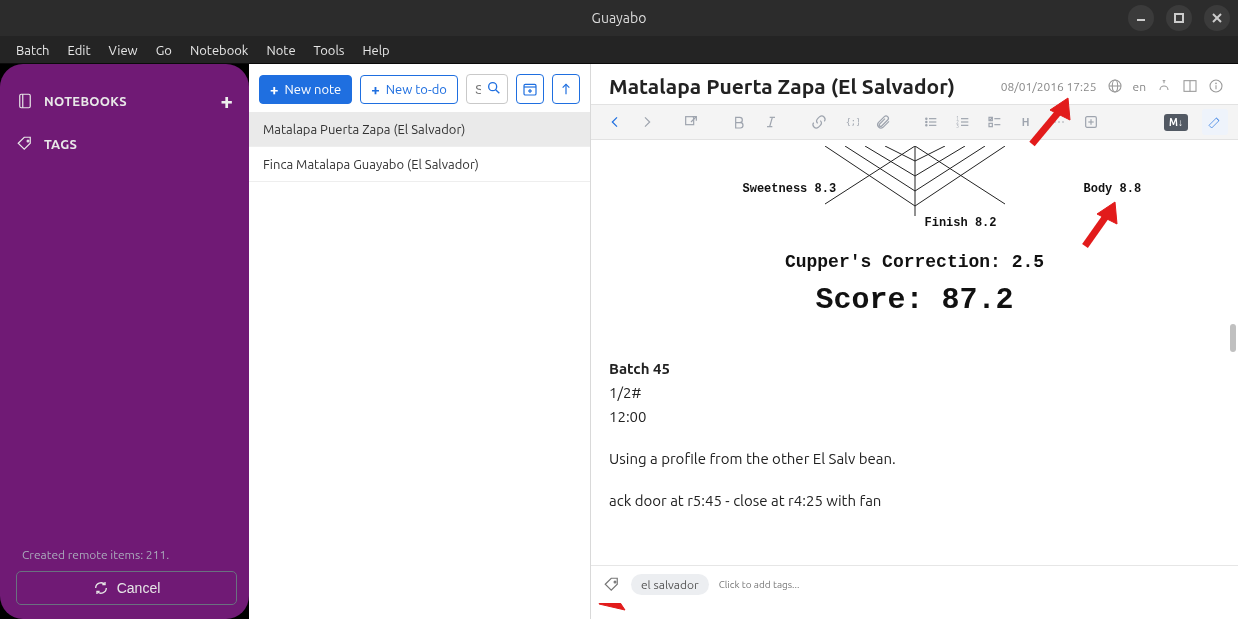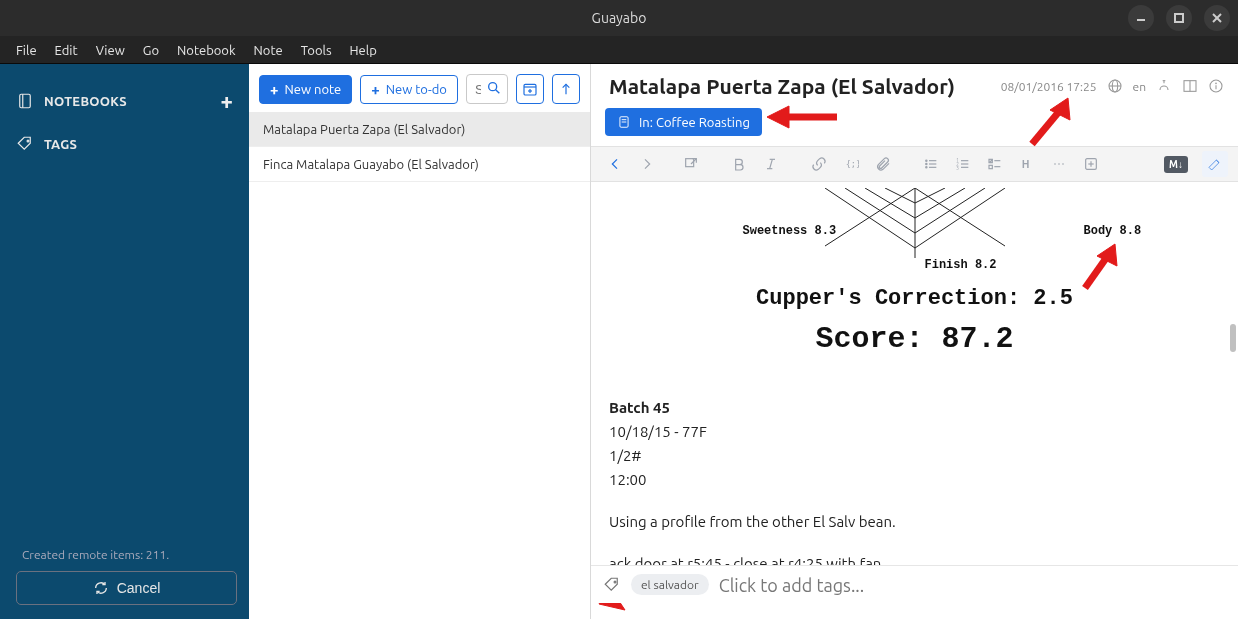--- a/index.html
+++ b/index.html
@@ -9,21 +9,21 @@
   .titlebar .title { font-size: 14px; }
   .titlebar .tb-right { position: absolute; right: 8px; top: 5px; display: flex; gap: 12px; }
   .tb-btn { width: 26px; height: 26px; border-radius: 50%; background: #3b3b3b; display: flex; align-items: center; justify-content: center; color: #ccc; font-size: 12px; cursor: pointer; }
   .tb-btn svg { width: 12px; height: 12px; stroke: #ccc; fill: none; stroke-width: 2; }
   
   .menubar { height: 28px; background: #242424; display: flex; align-items: center; padding: 0 8px; gap: 2px; border-bottom: 1px solid #0a0a0a; }
   .menubar .mi { color: #e6e6e6; font-size: 13px; padding: 4px 8px; border-radius: 3px; cursor: pointer; }
   
   .main { display: flex; height: calc(619px - 36px - 28px); }
   
-  .sidebar { width: 249px; background: #0c4a6e; color: #e8e8e8; display: flex; flex-direction: column; position: relative; }
+  .sidebar { width: 249px; background: #701a75; color: #e8e8e8; display: flex; flex-direction: column; position: relative; border-radius: 23px; }
   .sb-top { padding: 18px 16px 8px 16px; }
   .sb-row { display: flex; align-items: center; justify-content: space-between; padding: 6px 0; cursor: pointer; }
   .sb-row .lbl { display: flex; align-items: center; gap: 10px; font-size: 13px; font-weight: 700; letter-spacing: .3px; text-transform: uppercase; }
   .sb-row svg { width: 18px; height: 18px; stroke: #e8e8e8; fill: none; stroke-width: 1.6; }
   .sb-row.tags { margin-top: 10px; }
   .plus { font-size: 22px; font-weight: 700; color: #eee; }
   .sidebar-bottom { position: absolute; bottom: 0; left: 4px; right: 0; padding: 8px 12px 14px 12px; }
   .status-line { color: #aab; font-size: 12px; margin-bottom: 10px; padding-left: 6px; }
   .cancel-btn { width: 100%; height: 34px; border: 1px solid #6a7180; background: transparent; color: #e6e6e6; border-radius: 5px; font-size: 14px; display: flex; align-items: center; justify-content: center; gap: 8px; cursor: pointer; }
   .cancel-btn svg { width: 16px; height: 16px; stroke: #e6e6e6; fill: none; stroke-width: 2; }
@@ -59,29 +59,29 @@
   .tb-divgap { flex: 1; }
   .tb-mdtag { background: #525963; color: #fff; font-size: 10px; font-weight: 700; padding: 3px 5px; border-radius: 3px; display: flex; align-items: center; gap: 3px; }
   .tb-editic { width: 26px; height: 26px; display: flex; align-items: center; justify-content: center; background: #eef3fb; border-radius: 3px; }
   .tb-editic svg { width: 16px; height: 16px; stroke: #1f6fe0; fill: #1f6fe0; }
   
   .ed-content { flex: 1; overflow: hidden; position: relative; padding: 0 18px; }
   .chartbox { margin: 6px auto 0; width: 480px; position: relative; font-family: "Courier New", monospace; color: #111; }
   .chartweb { display: block; margin: 0 auto; }
   .chartlabel { position: absolute; font-size: 12px; font-weight: 700; font-family: "Courier New", monospace; white-space: nowrap; }
   .chartline { text-align: center; font-family: "Courier New", monospace; font-weight: 700; }
-  .cup { font-size: 22px; margin-top: 8px; }
+  .cup { font-size: 18px; margin-top: 16px; }
   .score { font-size: 30px; margin-top: 11px; }
   .notebody { padding-top: 40px; font-size: 15px; color: #222; line-height: 1.6; }
   .notebody .b { font-weight: 700; }
   
   .tagbar { position: absolute; bottom: 16px; left: 0; right: 0; height: 38px; background: #fff; border-top: 1px solid #e6e6e6; display: flex; align-items: center; padding: 0 12px; gap: 10px; }
   .tagbar .tagic { width: 18px; height: 18px; stroke: #777; fill: none; stroke-width: 1.6; }
   .tagchip { background: #eceef1; color: #555; font-size: 12px; padding: 4px 10px; border-radius: 11px; cursor: pointer; }
-  .tagadd { color: #777; font-size: 18px; cursor: text; }
+  .tagadd { color: #777; font-size: 10px; cursor: text; }
   
   .arrow { position: absolute; pointer-events: none; }
   .arrow svg polygon, .arrow svg line { fill: #e21b1b; stroke: #e21b1b; }
   .scrollbar-fake { position: absolute; right: 2px; top: 260px; width: 6px; height: 28px; background: #c0c0c0; border-radius: 3px; }
 </style>
 </head>
 <body>
 
 <div class="titlebar">
   <div class="title">Guayabo</div>
@@ -99,21 +99,21 @@
     <div class="tb-btn">
         <svg viewBox="0 0 12 12">
           <line x1="2" y1="2" x2="10" y2="10"></line>
           <line x1="10" y1="2" x2="2" y2="10"></line>
         </svg>
       </div>
   </div>
 </div>
 
 <div class="menubar">
-  <div class="mi">File</div>
+  <div class="mi">Batch</div>
   <div class="mi">Edit</div>
   <div class="mi">View</div>
   <div class="mi">Go</div>
   <div class="mi">Notebook</div>
   <div class="mi">Note</div>
   <div class="mi">Tools</div>
   <div class="mi">Help</div>
 </div>
 
 <div class="main">
@@ -213,37 +213,20 @@
             <line x1="12" y1="4" x2="12" y2="20"></line>
           </svg>
         <svg class="meta-ic" viewBox="0 0 24 24">
             <circle cx="12" cy="12" r="9"></circle>
             <line x1="12" y1="11" x2="12" y2="17"></line>
             <circle cx="12" cy="8" r="0.5"></circle>
           </svg>
       </div>
     </div>
 
-    <div class="ed-subheader">
-      <div class="in-pill">
-        <svg viewBox="0 0 24 24">
-            <rect x="5" y="3" width="14" height="18" rx="2"></rect>
-            <line x1="8" y1="8" x2="16" y2="8"></line>
-            <line x1="8" y1="12" x2="16" y2="12"></line>
-          </svg>
-        <span>In: Coffee Roasting</span>
-      </div>
-
-      <div class="arrow" style="left:176px; top:-4px;">
-        <svg width="80" height="34">
-            <line x1="70" y1="17" x2="14" y2="17" stroke-width="7"></line>
-            <polygon points="0,17 22,6 22,28"></polygon>
-          </svg>
-      </div>
-    </div>
 
     <div class="arrow" style="right:156px; top:30px;">
       <svg width="60" height="60">
           <line x1="10" y1="50" x2="40" y2="14" stroke-width="7"></line>
           <polygon points="46,4 48,26 28,16"></polygon>
         </svg>
     </div>
 
     <div class="ed-toolbar">
       <div class="tb-ic active">
@@ -375,21 +358,20 @@
         <div class="arrow" style="left:402px; top:52px;">
           <svg width="50" height="56">
               <line x1="8" y1="48" x2="32" y2="14" stroke-width="7"></line>
               <polygon points="38,4 40,26 20,16"></polygon>
             </svg>
         </div>
       </div>
 
       <div class="notebody">
         <div class="b">Batch 45</div>
-        <div>10/18/15  - 77F</div>
         <div>1/2#</div>
         <div>12:00</div>
         <div style="height:18px"></div>
         <div>Using a profile from the other El Salv bean.</div>
         <div style="height:18px"></div>
         <div>ack door at r5:45 - close at r4:25 with fan</div>
       </div>
 
       <div class="arrow" style="left:-40px; bottom:0;">
         <svg width="90" height="56">

